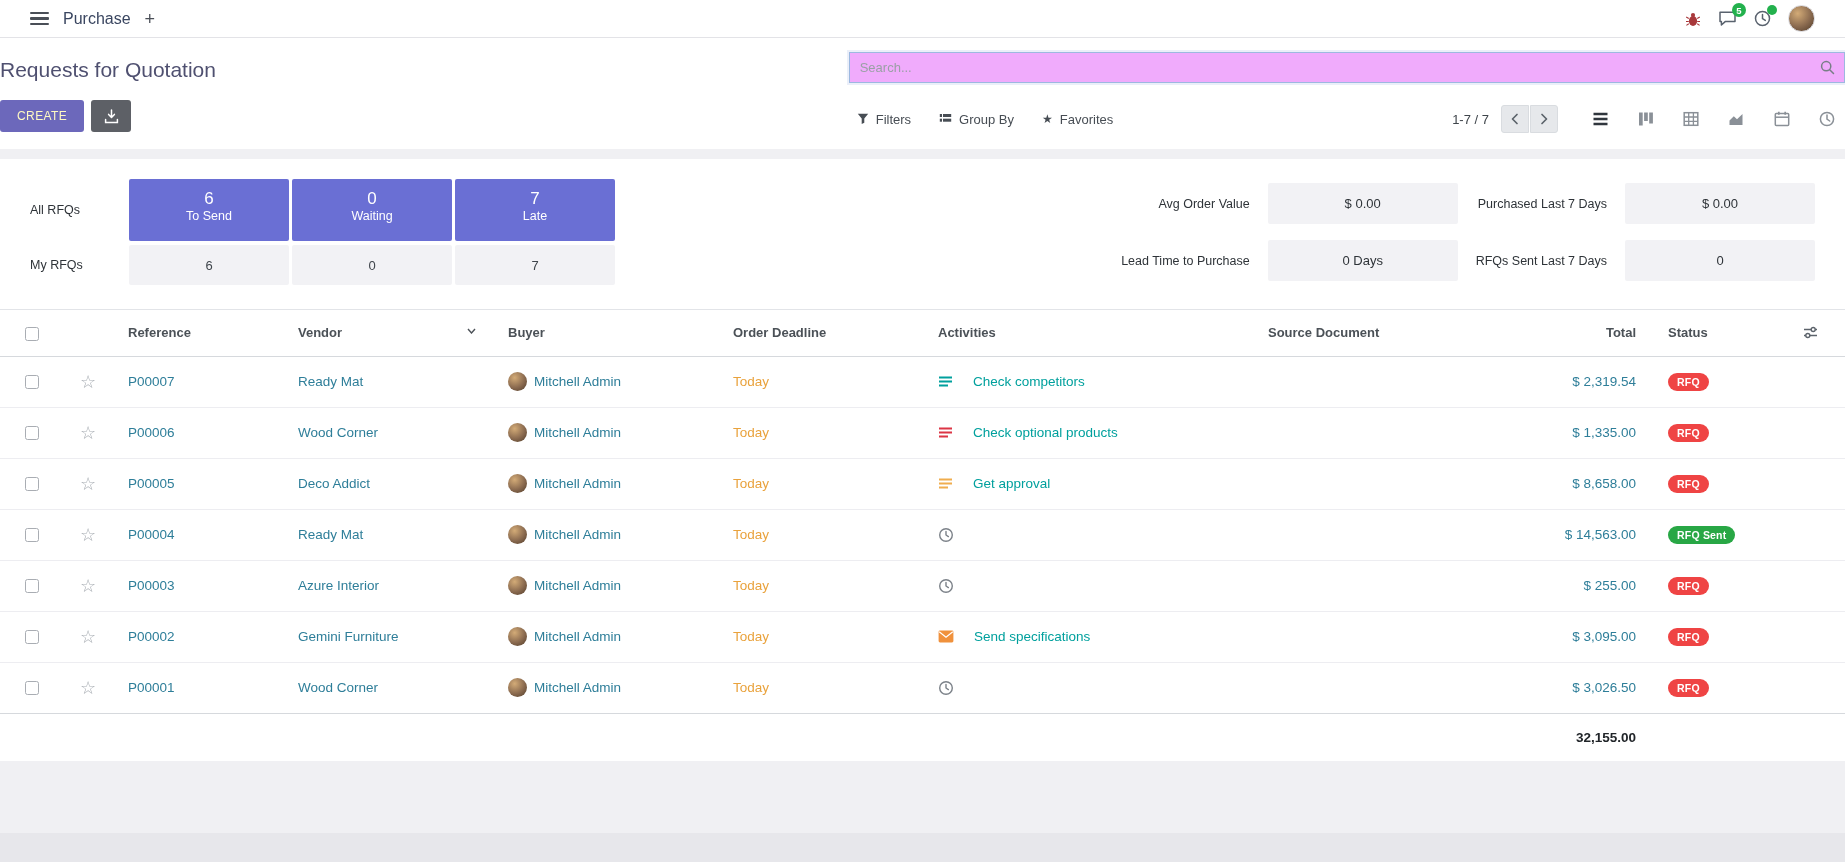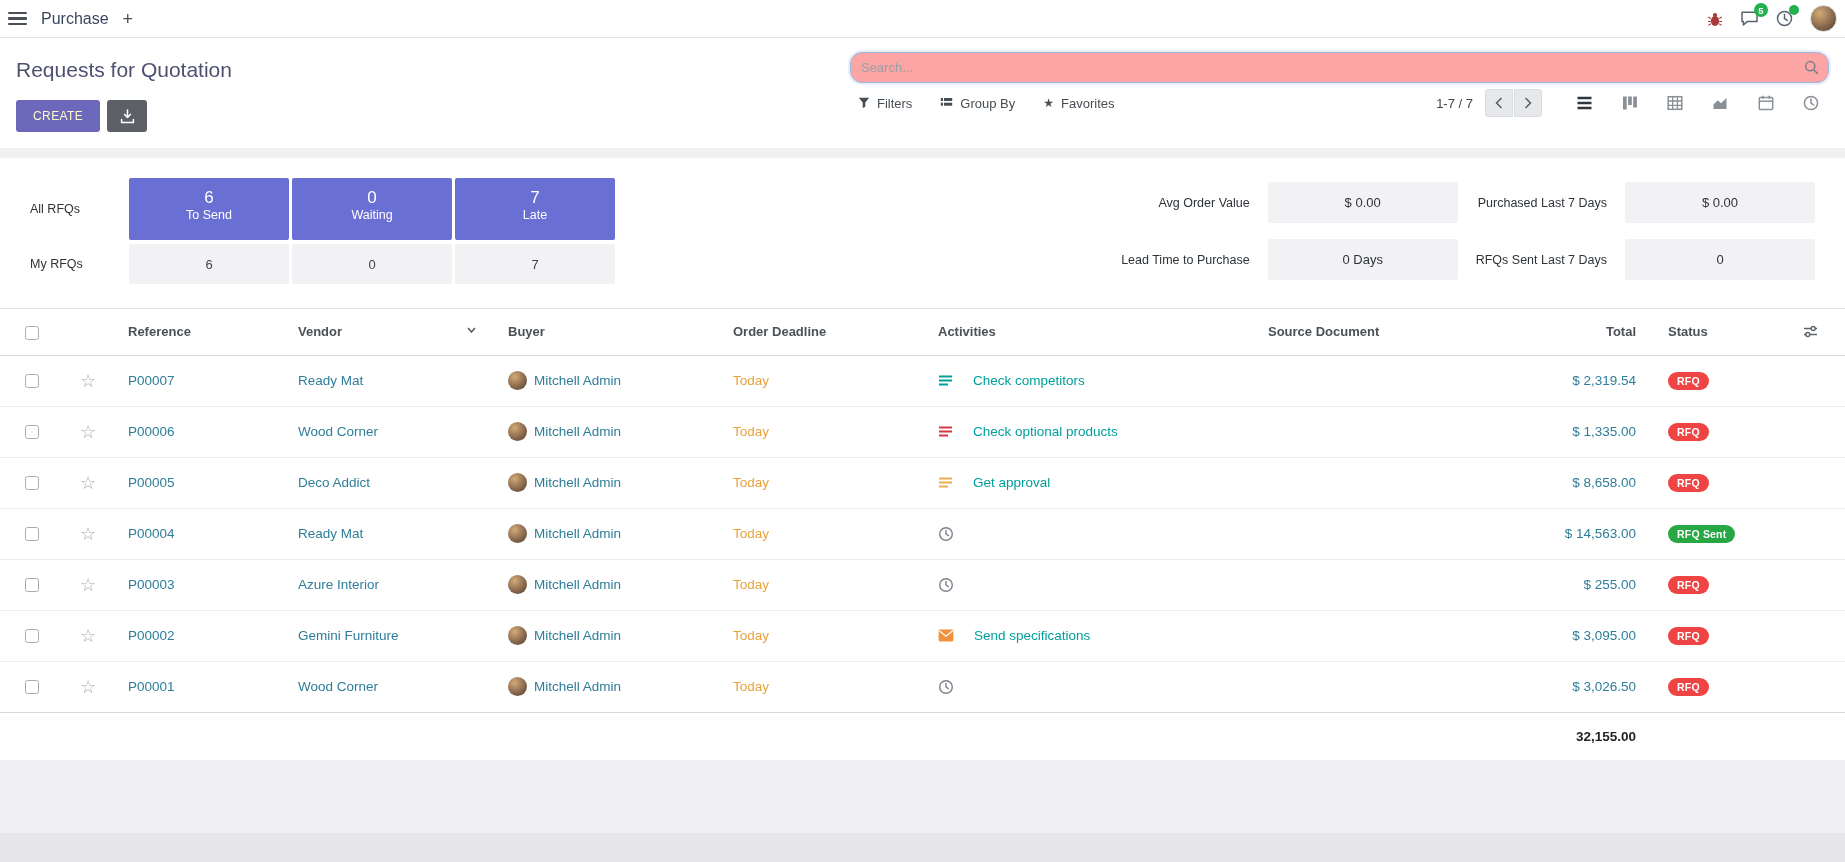--- a/index.html
+++ b/index.html
@@ -2,45 +2,45 @@
 <html><head>
 <meta charset="utf-8">
 <style>
   *{box-sizing:border-box;margin:0;padding:0}
   html,body{width:1845px;height:862px}
   body{font-family:"Liberation Sans",sans-serif;background:#f0f0f3;color:#212529;overflow:hidden;position:relative}
   a{text-decoration:none;cursor:pointer}
   svg{display:block}
 
   
-  .navbar{height:38px;background:#fff;border-bottom:1px solid #e3e3e7;display:flex;align-items:center;justify-content:space-between;padding:0 8px}
+  .navbar{height:38px;background:#fff;border-bottom:1px solid #e3e3e7;display:flex;align-items:center;justify-content:space-between;padding:0 30px}
   .nav-left{display:flex;align-items:center}
   .hamburger{display:flex;flex-direction:column;gap:3px;width:19px;cursor:pointer;margin-right:14px}
   .hamburger i{height:2.5px;background:#4a4f57;border-radius:1px;display:block}
   .app-name{font-size:16px;color:#3a4660;cursor:pointer}
   .nav-plus{font-size:18px;color:#4a4f57;cursor:pointer;margin-left:14px;line-height:1}
   .nav-right{display:flex;align-items:center;gap:17px}
   .systray-item{position:relative;cursor:pointer;display:flex;align-items:center}
   .badge-count{position:absolute;top:-7px;right:-9px;background:#23b14d;color:#fff;font-size:9.5px;font-weight:bold;padding:1.5px 4.5px;border-radius:8px;line-height:1.2}
   .badge-dot{position:absolute;top:-5px;right:-6px;background:#23b14d;width:10px;height:10px;border-radius:50%}
   .avatar{width:27px;height:27px;border-radius:50%;background:radial-gradient(circle at 35% 30%,#d3ab77,#8a6a4f 55%,#4e3a28);border:1px solid #d9d9de;cursor:pointer}
 
   
-  .control-panel{background:#fff;padding:14px 16px 16px;display:flex;margin-bottom:10px}
+  .control-panel{background:#fff;padding:14px 0 16px;display:flex;margin-bottom:10px}
   .cp-left{flex:0 0 46%}
   .page-title{font-size:21px;font-weight:400;color:#4f5070;margin:6px 0 18px}
   .cp-buttons{display:flex;gap:7px}
   .btn-create{background:#6c68bb;color:#fef9c3;border:none;font-size:12px;font-weight:500;letter-spacing:.4px;padding:0 17px;height:32px;border-radius:3px;cursor:pointer;font-family:inherit}
   .btn-export{background:#5d6066;border:none;border-radius:3px;width:40px;height:32px;cursor:pointer;display:flex;align-items:center;justify-content:center}
   .cp-right{flex:1;display:flex;flex-direction:column}
-  .search-bar{position:relative;height:31px;border:1px solid #9db8e0;border-radius:12px;background:#fca5a5;display:flex;align-items:center;box-shadow:0 0 0 2px rgba(110,140,215,.14)}
+  .search-bar{position:relative;height:31px;border:1px solid #9db8e0;border-radius:0;background:#f0abfc;display:flex;align-items:center;box-shadow:0 0 0 2px rgba(110,140,215,.14)}
   .search-input{flex:1;border:none;outline:none;font-size:13px;padding:0 10px;color:#555;background:transparent;font-family:inherit}
   .search-input::placeholder{color:#9aa0a6}
   .search-icon{margin-right:9px;cursor:pointer}
-  .cp-options{display:flex;align-items:center;margin-top:6px}
+  .cp-options{display:flex;align-items:center;margin-top:22px}
   .search-opts{display:flex;gap:28px;margin-left:8px}
   .opt-btn{display:flex;align-items:center;gap:7px;font-size:13px;color:#474d54;background:none;border:none;cursor:pointer;font-family:inherit}
   .opt-star{font-size:12px;color:#474d54}
   .pager{margin-left:auto;display:flex;align-items:center;gap:12px}
   .pager-text{font-size:13px;color:#3f454b}
   .pager-btns{display:flex;gap:1px}
   .pager-btn{width:28px;height:28px;background:#e6e8eb;border:1px solid #d9dce0;display:flex;align-items:center;justify-content:center;cursor:pointer}
   .pager-btn.prev{border-radius:3px 0 0 3px}
   .pager-btn.next{border-radius:0 3px 3px 0}
   .view-switcher{display:flex;gap:29px;margin-left:34px;margin-right:10px;align-items:center}

